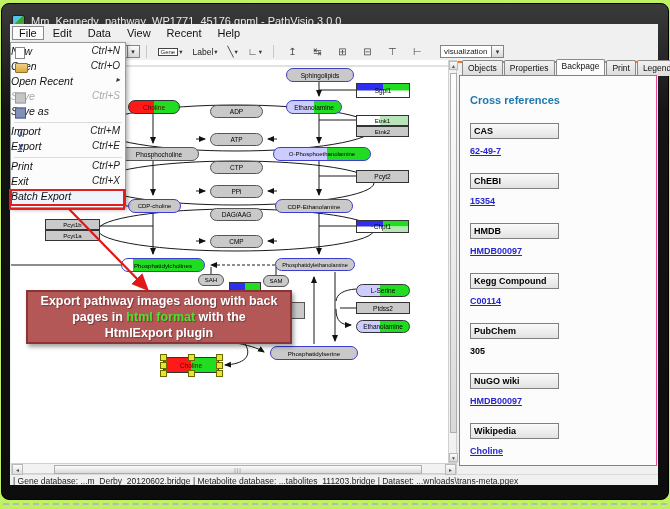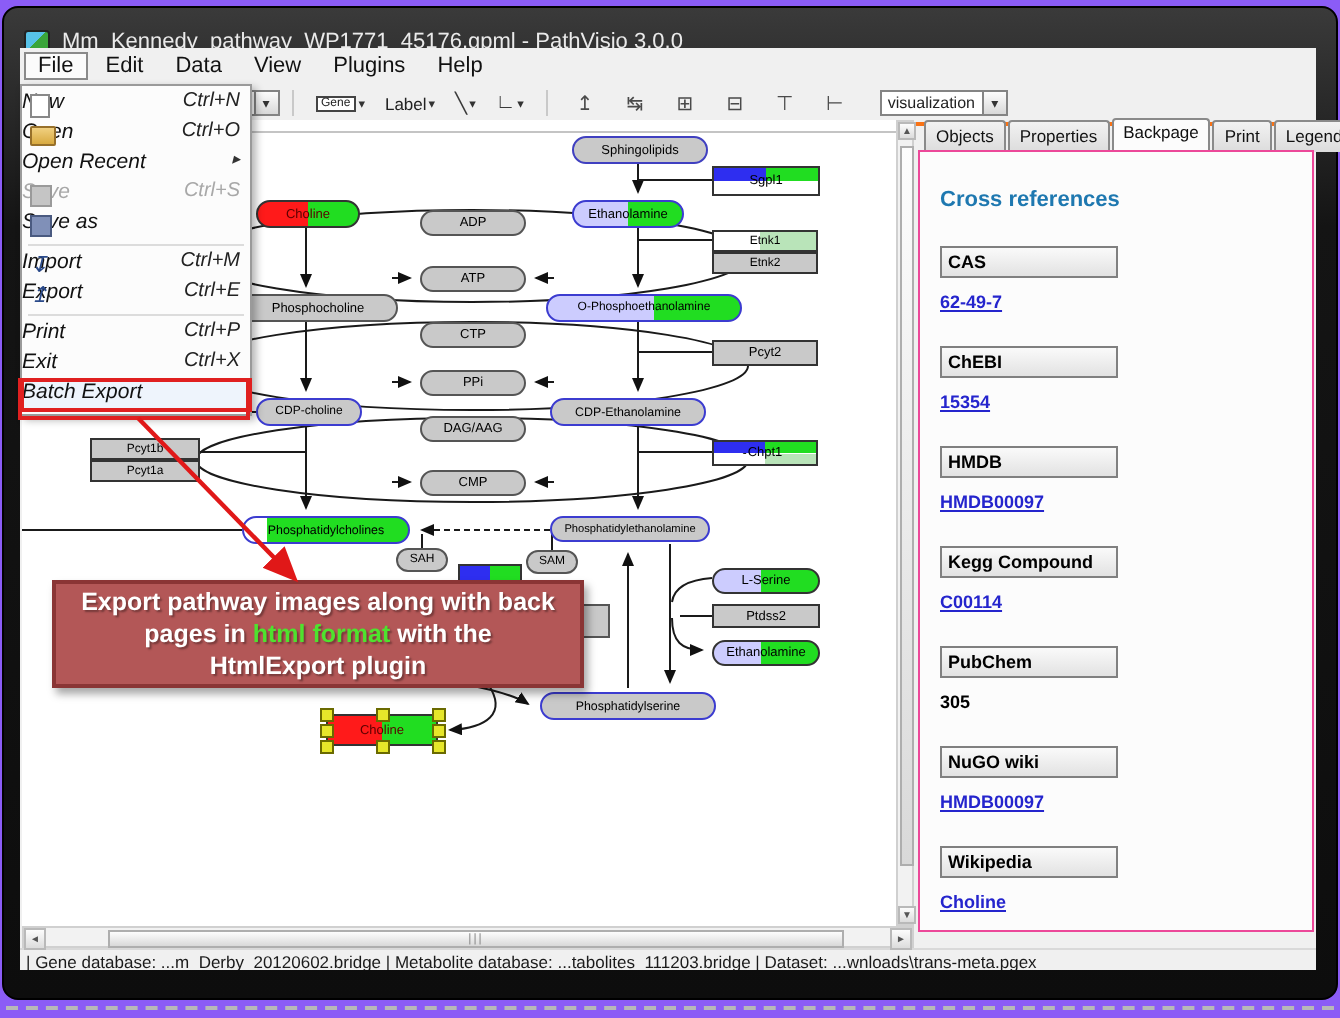--- a/index.html
+++ b/index.html
@@ -1,17 +1,17 @@
 <!DOCTYPE html>
 <html><head>
 <meta charset="utf-8">
 <style>
   html,body{margin:0;padding:0;background:#fff;}
   #stage{position:relative;width:670px;height:509px;overflow:hidden;
-         font-family:"Liberation Sans",sans-serif;background:#8b5cf6;}
+         font-family:"Liberation Sans",sans-serif;background:#bef264;}
   
   #window-frame{position:absolute;left:1px;top:3px;width:668px;height:497px;
     background:linear-gradient(#3a3a3a,#141414 22%,#0d0d0d);border-radius:8px;
     border:1px solid #000;box-sizing:border-box;}
   #titlebar{position:absolute;left:10px;top:8px;right:12px;height:18px;display:flex;
     align-items:center;gap:6px;color:#eaeaea;font-size:11px;white-space:nowrap;overflow:hidden;}
   #app-icon{width:11px;height:11px;border-radius:2px;flex:0 0 auto;
     background:linear-gradient(135deg,#57c2e8 45%,#3aa53a 45%);border:1px solid #222;}
   #client{position:absolute;left:8px;top:20px;width:648px;height:461px;background:#f0f0f0;}
   #artifact-line{position:absolute;left:3px;right:3px;top:503px;border-top:2px dashed #b8b8b8;}
@@ -110,21 +110,21 @@
       <span>Mm_Kennedy_pathway_WP1771_45176.gpml - PathVisio 3.0.0</span>
     </div>
 
     <div id="client">
 
       <div id="menubar">
           <span class="mb-item active">File</span>
           <span class="mb-item">Edit</span>
           <span class="mb-item">Data</span>
           <span class="mb-item">View</span>
-          <span class="mb-item">Plugins</span>
+          <span class="mb-item">Recent</span>
           <span class="mb-item">Help</span>
         </div>
 
       <div id="toolbar">
         <span id="zoom-label">Zoom:</span>
         <span class="combo" id="zoom-combo">
           <span class="cv">100%</span>
           <span class="caret">▾</span>
         </span>
         <span class="tb-sep"></span>

